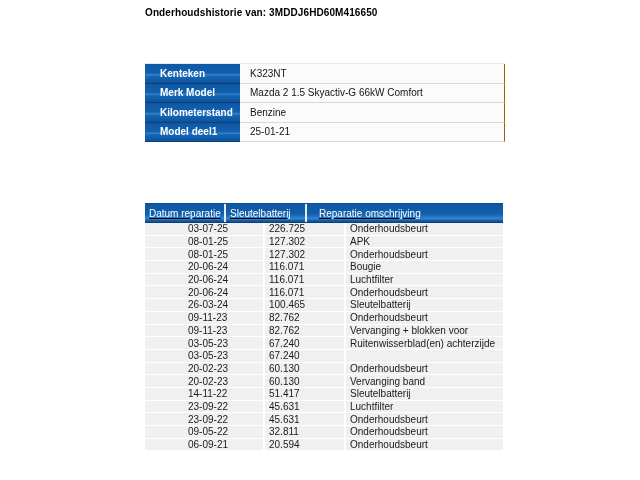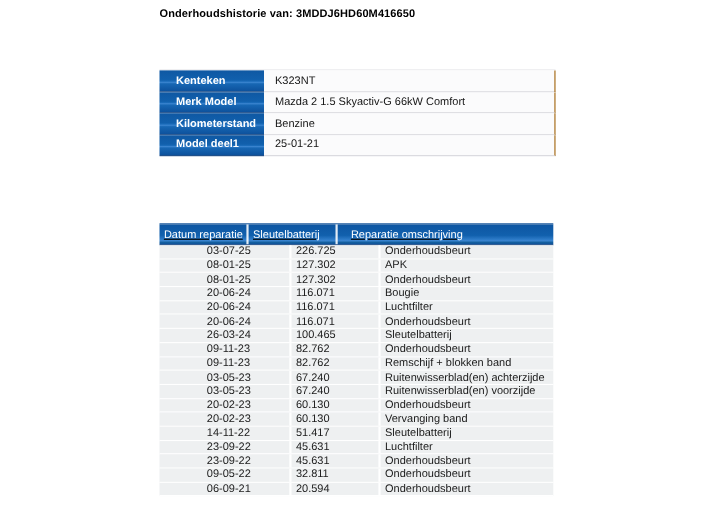--- a/index.html
+++ b/index.html
@@ -155,31 +155,30 @@
       <div class="cell c3">Sleutelbatterij</div>
     </div>
       <div class="hrow">
       <div class="cell c1">09-11-23</div>
       <div class="cell c2">82.762</div>
       <div class="cell c3">Onderhoudsbeurt</div>
     </div>
       <div class="hrow">
       <div class="cell c1">09-11-23</div>
       <div class="cell c2">82.762</div>
-      <div class="cell c3">Remschijf + blokken band</div>
+      <div class="cell c3">Vervanging + blokken voor</div>
     </div>
       <div class="hrow">
       <div class="cell c1">03-05-23</div>
       <div class="cell c2">67.240</div>
       <div class="cell c3">Ruitenwisserblad(en) achterzijde</div>
     </div>
       <div class="hrow">
       <div class="cell c1">03-05-23</div>
       <div class="cell c2">67.240</div>
-      <div class="cell c3">Ruitenwisserblad(en) voorzijde</div>
     </div>
       <div class="hrow">
       <div class="cell c1">20-02-23</div>
       <div class="cell c2">60.130</div>
       <div class="cell c3">Onderhoudsbeurt</div>
     </div>
       <div class="hrow">
       <div class="cell c1">20-02-23</div>
       <div class="cell c2">60.130</div>
       <div class="cell c3">Vervanging band</div>

